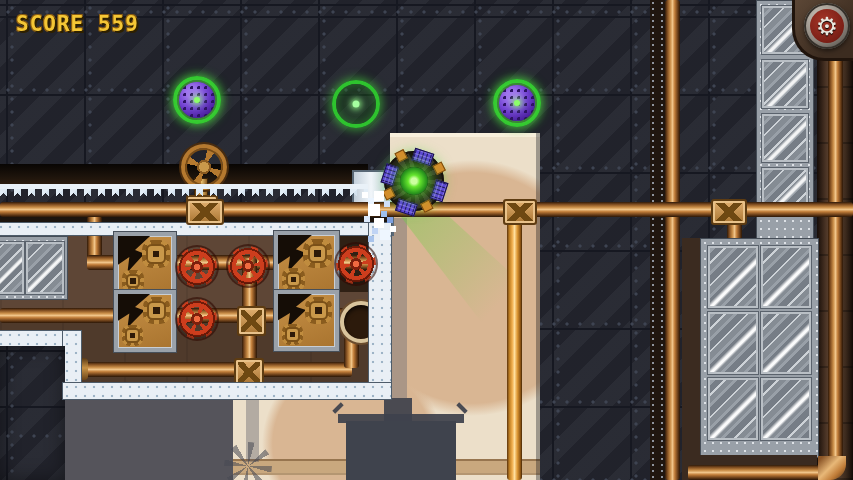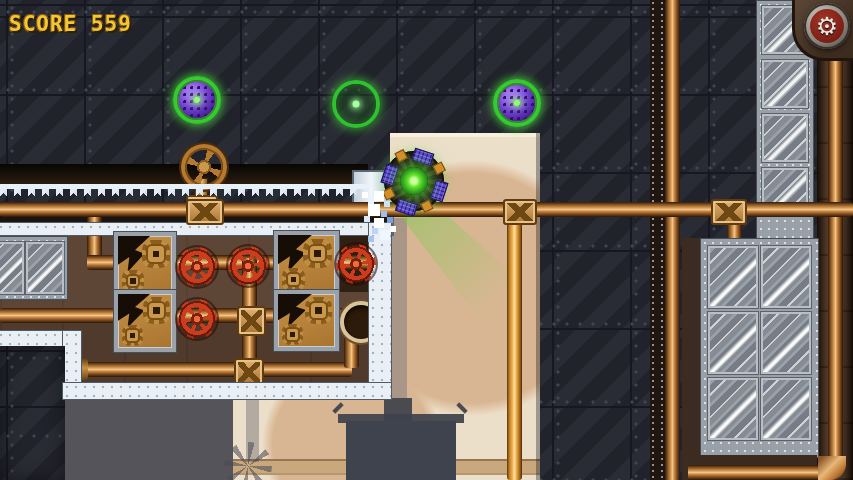--- a/index.html
+++ b/index.html
@@ -209,21 +209,21 @@
   </div>
   <div class="abs ring" style="left:332px;top:80px">
     <div class="abs" style="inset:0;border-radius:50%;background:rgba(28,96,28,.3)"></div>
     <div class="dotc" style="width:7px;height:7px;background:#a6ffa0;box-shadow:0 0 6px 2px rgba(150,255,140,.9)"></div>
   </div>
   <div class="abs ring" style="left:493px;top:79px">
     <div class="orb"></div>
     <div class="dotc" style="width:6px;height:6px;background:#8cff6a;box-shadow:0 0 6px 2px rgba(140,255,106,.9)"></div>
   </div>
 
-  <div class="abs score" style="left:9px;top:12px">
+  <div class="abs score" style="left:16px;top:12px">
     <span>SCORE</span>
     <span>559</span>
   </div>
 
   <div class="abs" style="left:792px;top:0;width:61px;height:58px;border-radius:0 0 0 32px;background:linear-gradient(135deg,#5c4736,#3c2c20 70%);border-left:3px solid #20140c;border-bottom:3px solid #20140c"></div>
   <div class="abs" style="left:804px;top:3px;width:46px;height:46px;border-radius:50%;background:radial-gradient(circle at 35% 30%,#c9c2b8,#8d867e 55%,#4e4942 90%);box-shadow:0 2px 4px rgba(0,0,0,.5),inset 0 0 0 2px #35302a">
     <div class="dotc" style="width:34px;height:34px;background:radial-gradient(circle at 40% 35%,#a43527,#7b1f16 70%,#55110b);display:flex;align-items:center;justify-content:center">
       <span style="font-size:25px;line-height:1;color:#eae6dd;text-shadow:0 1px 1px #000">⚙</span>
     </div>
   </div>

